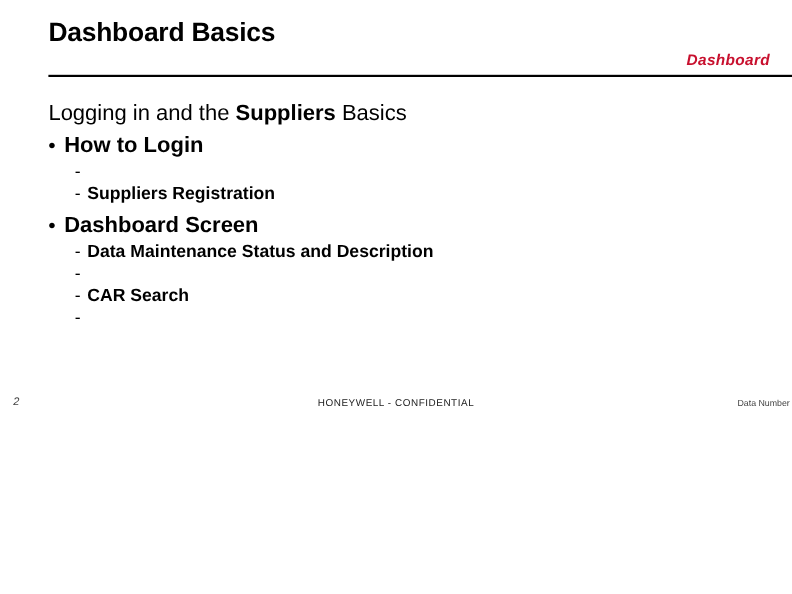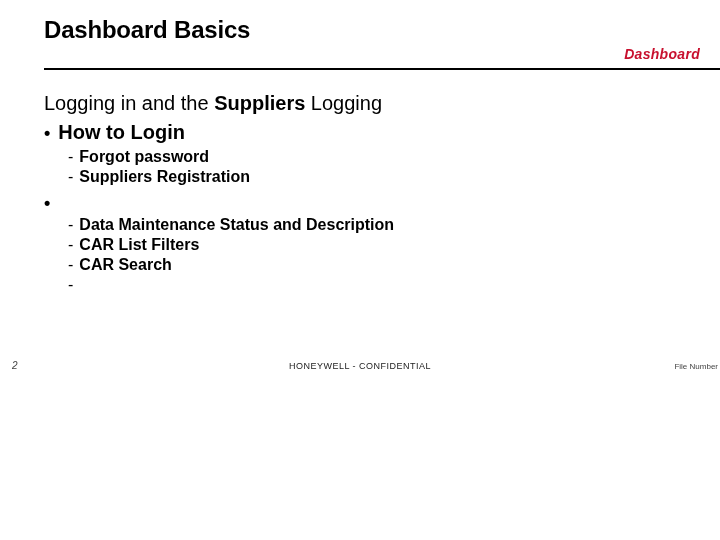--- a/index.html
+++ b/index.html
@@ -31,62 +31,61 @@
 
   <div class="title-row">
     <div class="title">Dashboard Basics</div>
   </div>
 
   <div class="brand">Dashboard</div>
   <div class="rule"></div>
 
   <div class="content">
     <div class="subhead">
-      <span class="reg">Logging in and the </span><span class="bold">Suppliers</span><span class="reg"> Logging</span>
+      <span class="reg">Logging in and the </span><span class="bold">Suppliers</span><span class="reg"> Basics</span>
     </div>
 
     <ul class="top">
       <li>
         <div class="bulletline">
           <span class="bullet">•</span>
           <span>How to Login</span>
         </div>
         <ul class="sub">
           <li>
               <span class="dash">-</span>
-              <span>Forgot password</span>
             </li>
           <li>
               <span class="dash">-</span>
               <span>Suppliers Registration</span>
             </li>
         </ul>
       </li>
       <li>
         <div class="bulletline">
           <span class="bullet">•</span>
+          <span>Dashboard Screen</span>
         </div>
         <ul class="sub">
           <li>
               <span class="dash">-</span>
               <span>Data Maintenance Status and Description</span>
             </li>
           <li>
               <span class="dash">-</span>
-              <span>CAR List Filters</span>
             </li>
           <li>
               <span class="dash">-</span>
               <span>CAR Search</span>
             </li>
           <li>
               <span class="dash">-</span>
             </li>
         </ul>
       </li>
     </ul>
   </div>
 
   <div class="footer-page">2</div>
   <div class="footer-center">HONEYWELL - CONFIDENTIAL</div>
-  <div class="footer-right">File Number</div>
+  <div class="footer-right">Data Number</div>
 
 </div>
 
 </body></html>

